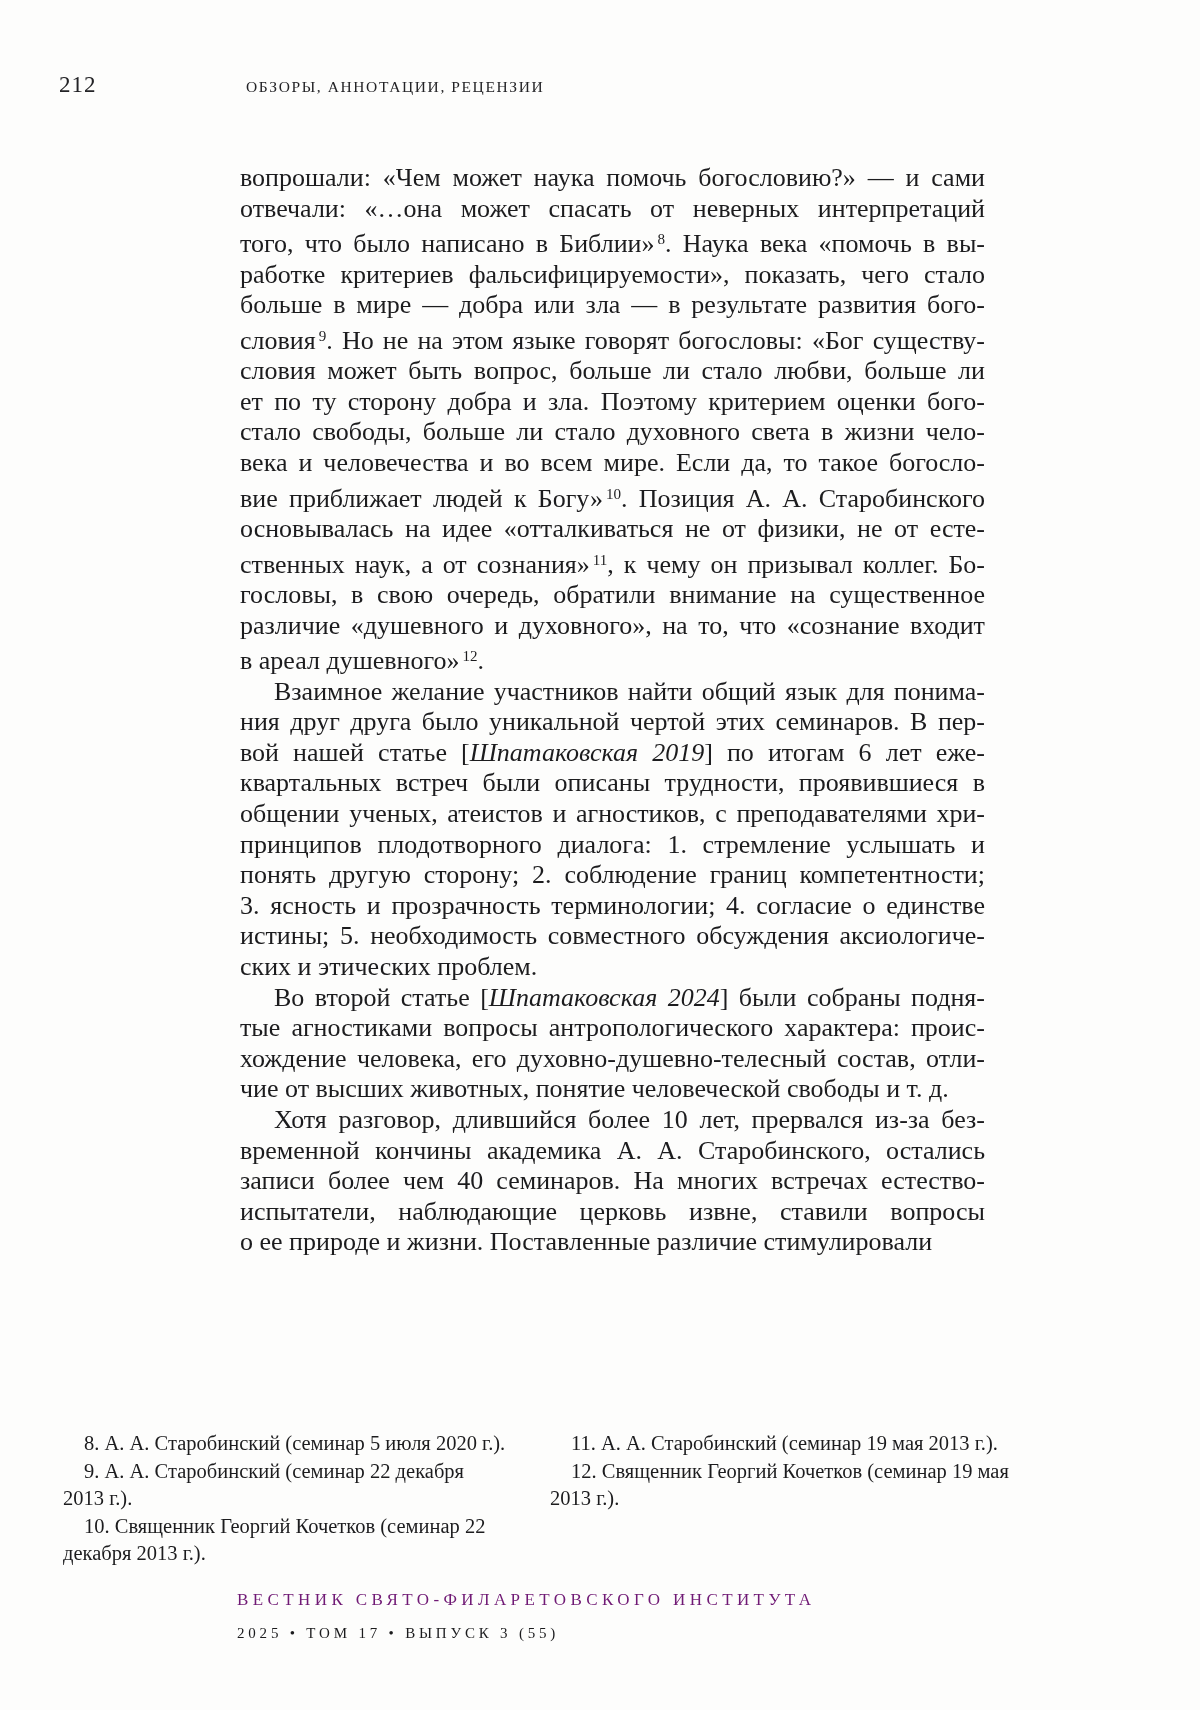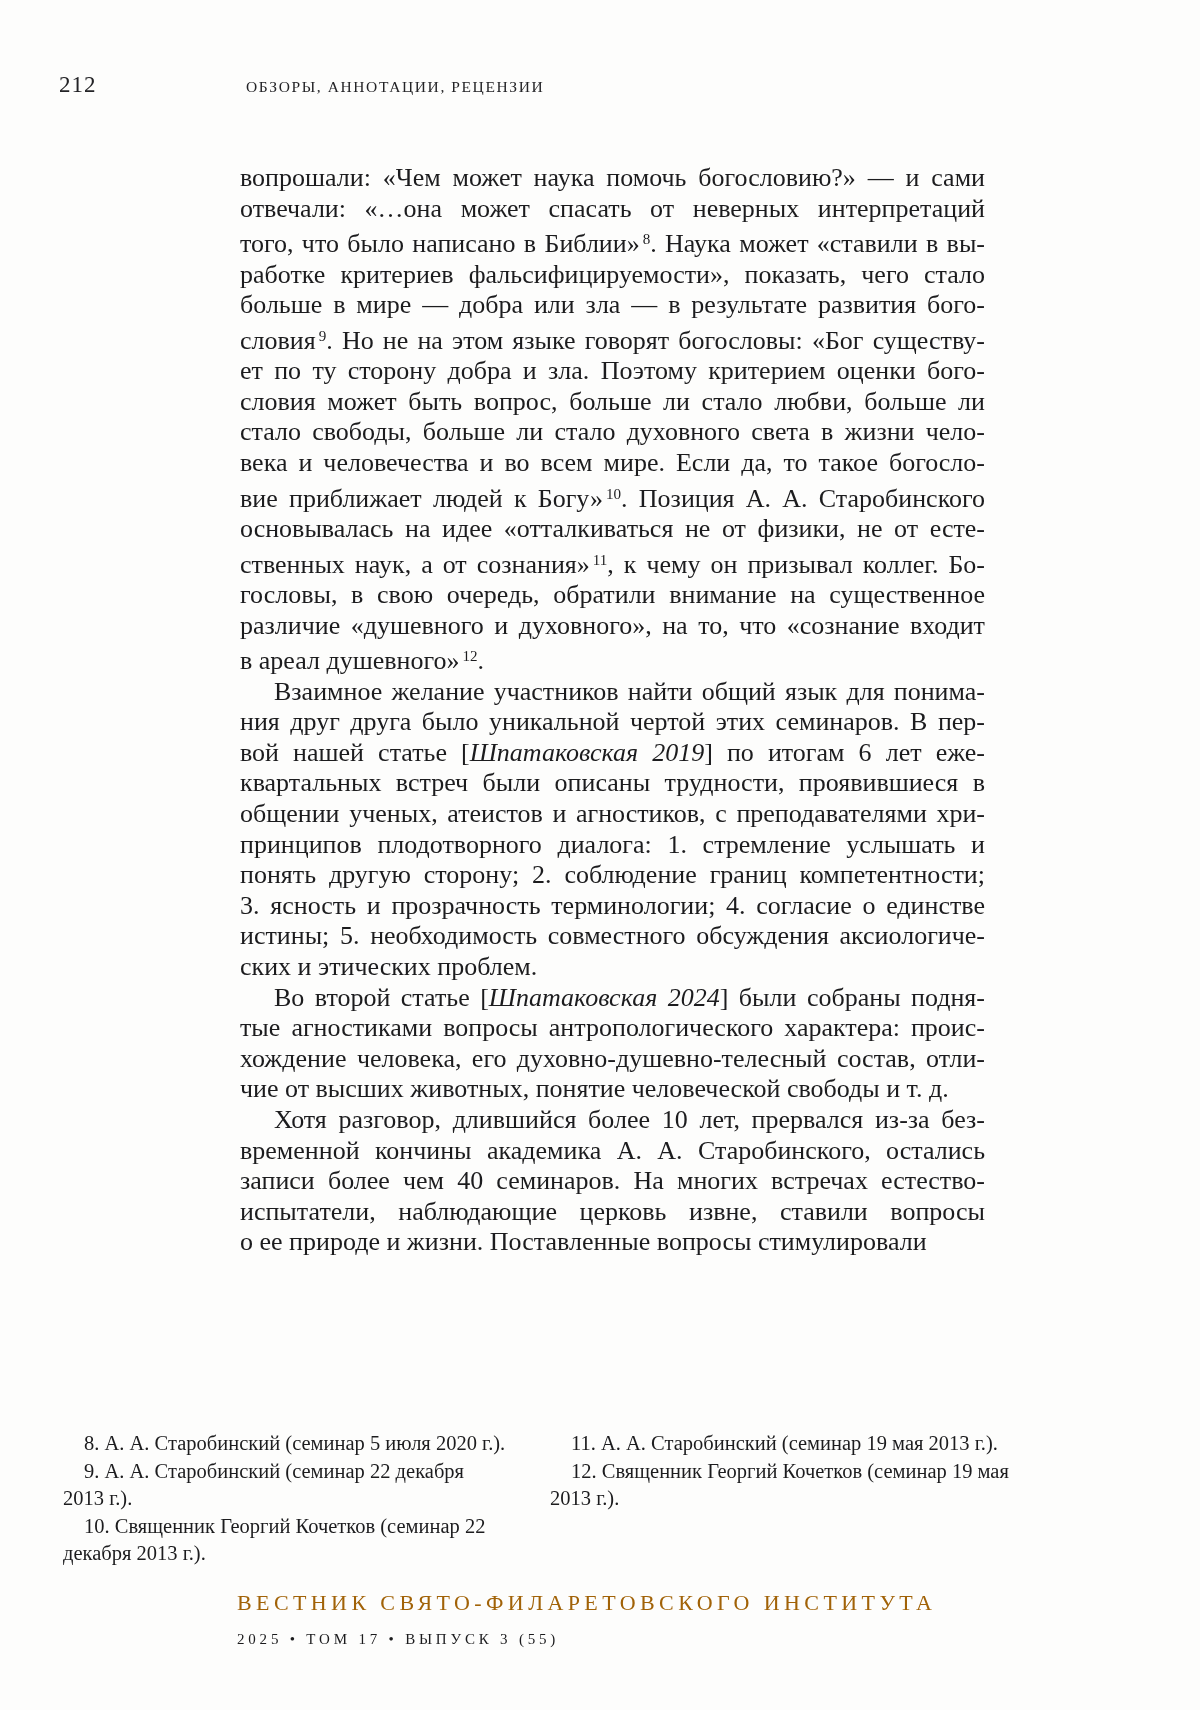--- a/index.html
+++ b/index.html
@@ -47,44 +47,44 @@
   .fncol.right { left:550px; width:472px; }
   .fline {
     font-size:20.5px; line-height:27.6px;
     text-align:left; color:#1c1c1e;
   }
   .fline.indent { text-indent:21px; }
 
   
   .footer { position:absolute; left:237px; top:1590px; }
   .footer .f1 {
-    font-size:22px; letter-spacing:4.4px; white-space:nowrap; color:#a16207;
+    font-size:17px; letter-spacing:4.4px; white-space:nowrap; color:#701a75;
   }
   .footer .f2 {
     margin-top:15px;
     font-size:15px; letter-spacing:3.8px; white-space:nowrap; color:#1b1b1d;
   }
 </style>
 </head>
 <body>
 
 <div class="page">
 
   <div class="pagenum">212</div>
   <div class="runhead">ОБЗОРЫ, АННОТАЦИИ, РЕЦЕНЗИИ</div>
 
   <div class="bodycol">
       <div class="bline"><span>вопрошали: «Чем может наука помочь богословию?» — и сами</span></div>
       <div class="bline"><span>отвечали: «…она может спасать от неверных интерпретаций</span></div>
-      <div class="bline"><span>того, что было написано в Библии»</span><span class="sup">8</span><span>. Наука может «ставили в вы-</span></div>
+      <div class="bline"><span>того, что было написано в Библии»</span><span class="sup">8</span><span>. Наука века «помочь в вы-</span></div>
       <div class="bline"><span>работке критериев фальсифицируемости», показать, чего стало</span></div>
       <div class="bline"><span>больше в мире — добра или зла — в результате развития бого-</span></div>
       <div class="bline"><span>словия</span><span class="sup">9</span><span>. Но не на этом языке говорят богословы: «Бог существу-</span></div>
+      <div class="bline"><span>словия может быть вопрос, больше ли стало любви, больше ли</span></div>
       <div class="bline"><span>ет по ту сторону добра и зла. Поэтому критерием оценки бого-</span></div>
-      <div class="bline"><span>словия может быть вопрос, больше ли стало любви, больше ли</span></div>
       <div class="bline"><span>стало свободы, больше ли стало духовного света в жизни чело-</span></div>
       <div class="bline"><span>века и человечества и во всем мире. Если да, то такое богосло-</span></div>
       <div class="bline"><span>вие приближает людей к Богу»</span><span class="sup">10</span><span>. Позиция А. А. Старобинского</span></div>
       <div class="bline"><span>основывалась на идее «отталкиваться не от физики, не от есте-</span></div>
       <div class="bline"><span>ственных наук, а от сознания»</span><span class="sup">11</span><span>, к чему он призывал коллег. Бо-</span></div>
       <div class="bline"><span>гословы, в свою очередь, обратили внимание на существенное</span></div>
       <div class="bline"><span>различие «душевного и духовного», на то, что «сознание входит</span></div>
       <div class="bline last"><span>в ареал душевного»</span><span class="sup">12</span><span>.</span></div>
       <div class="bline indent"><span>Взаимное желание участников найти общий язык для понима-</span></div>
       <div class="bline"><span>ния друг друга было уникальной чертой этих семинаров. В пер-</span></div>
@@ -97,21 +97,21 @@
       <div class="bline"><span>истины; 5. необходимость совместного обсуждения аксиологиче-</span></div>
       <div class="bline last"><span>ских и этических проблем.</span></div>
       <div class="bline indent"><span>Во второй статье [</span><span class="it">Шпатаковская 2024</span><span>] были собраны подня-</span></div>
       <div class="bline"><span>тые агностиками вопросы антропологического характера: проис-</span></div>
       <div class="bline"><span>хождение человека, его духовно-душевно-телесный состав, отли-</span></div>
       <div class="bline last"><span>чие от высших животных, понятие человеческой свободы и т. д.</span></div>
       <div class="bline indent"><span>Хотя разговор, длившийся более 10 лет, прервался из-за без-</span></div>
       <div class="bline"><span>временной кончины академика А. А. Старобинского, остались</span></div>
       <div class="bline"><span>записи более чем 40 семинаров. На многих встречах естество-</span></div>
       <div class="bline"><span>испытатели, наблюдающие церковь извне, ставили вопросы</span></div>
-      <div class="bline last"><span>о ее природе и жизни. Поставленные вопросы стимулировали</span></div>
+      <div class="bline last"><span>о ее природе и жизни. Поставленные различие стимулировали</span></div>
     </div>
 
   <div class="footnotes">
     <div class="fncol left">
         <div class="fline indent">8. А. А. Старобинский (семинар 5 июля 2020 г.).</div>
         <div class="fline indent">9. А. А. Старобинский (семинар 22 декабря</div>
         <div class="fline">2013 г.).</div>
         <div class="fline indent">10. Священник Георгий Кочетков (семинар 22</div>
         <div class="fline">декабря 2013 г.).</div>
       </div>

